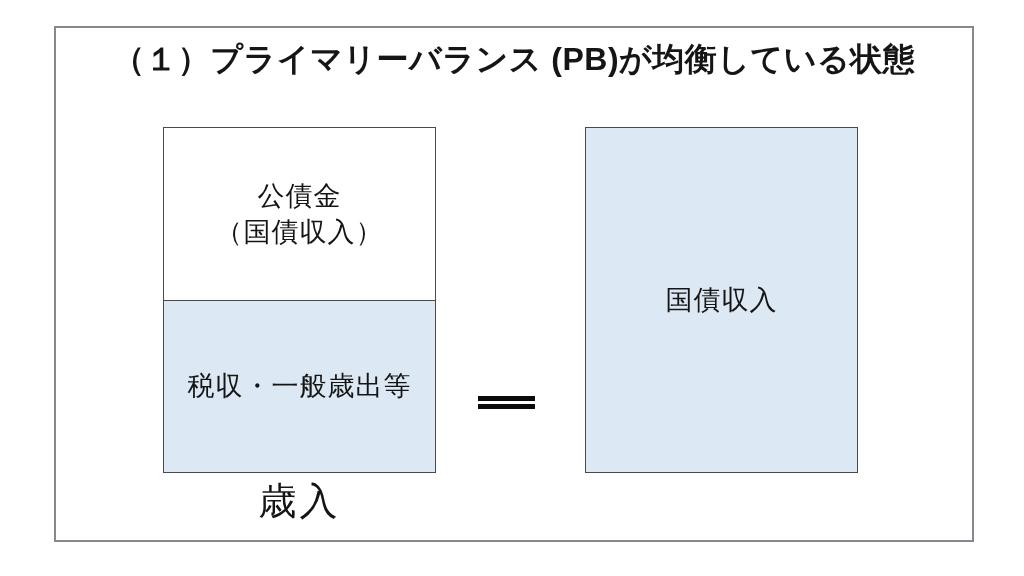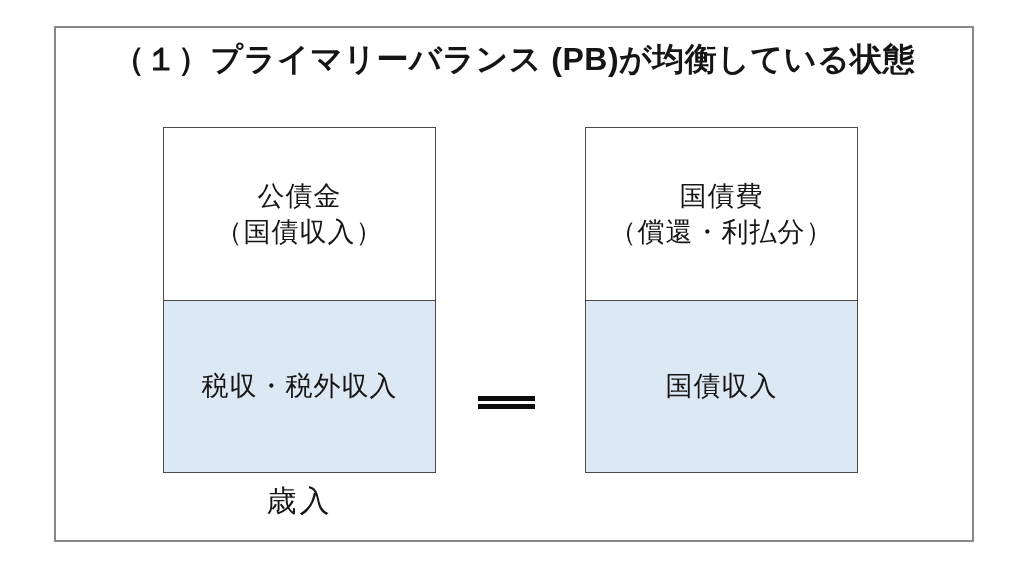--- a/index.html
+++ b/index.html
@@ -72,21 +72,21 @@
     text-align: center;
     background: var(--fill-blue);
     font-size: 27px;
     letter-spacing: 1px;
   }
   .caption {
     position: absolute;
     top: 484px;
     width: 273px;
     text-align: center;
-    font-size: 30px;
+    font-size: 38px;
     line-height: 34px;
     letter-spacing: 3px;
   }
   .caption.left  { left: 163px; }
   .caption.right { left: 585px; }
   .equals {
     position: absolute;
     left: 478px; top: 396px;
     width: 57px; height: 13px;
   }
@@ -101,27 +101,25 @@
 <body>
 
 <div class="canvas">
   <div class="frame"></div>
 
   <div class="title">（１）プライマリーバランス (PB)が均衡している状態</div>
 
   <div class="pb-box left">
     <div class="upper">公債金
 （国債収入）</div>
-    <div class="lower">税収・税外収入</div>
+    <div class="lower">税収・一般歳出等</div>
   </div>
   <div class="caption left">歳入</div>
 
   <div class="equals" aria-label="＝">
     <div class="bar"></div>
     <div class="bar"></div>
   </div>
 
   <div class="pb-box right">
-    <div class="upper">国債費
-（償還・利払分）</div>
     <div class="lower">国債収入</div>
   </div>
 </div>
 
 </body></html>

